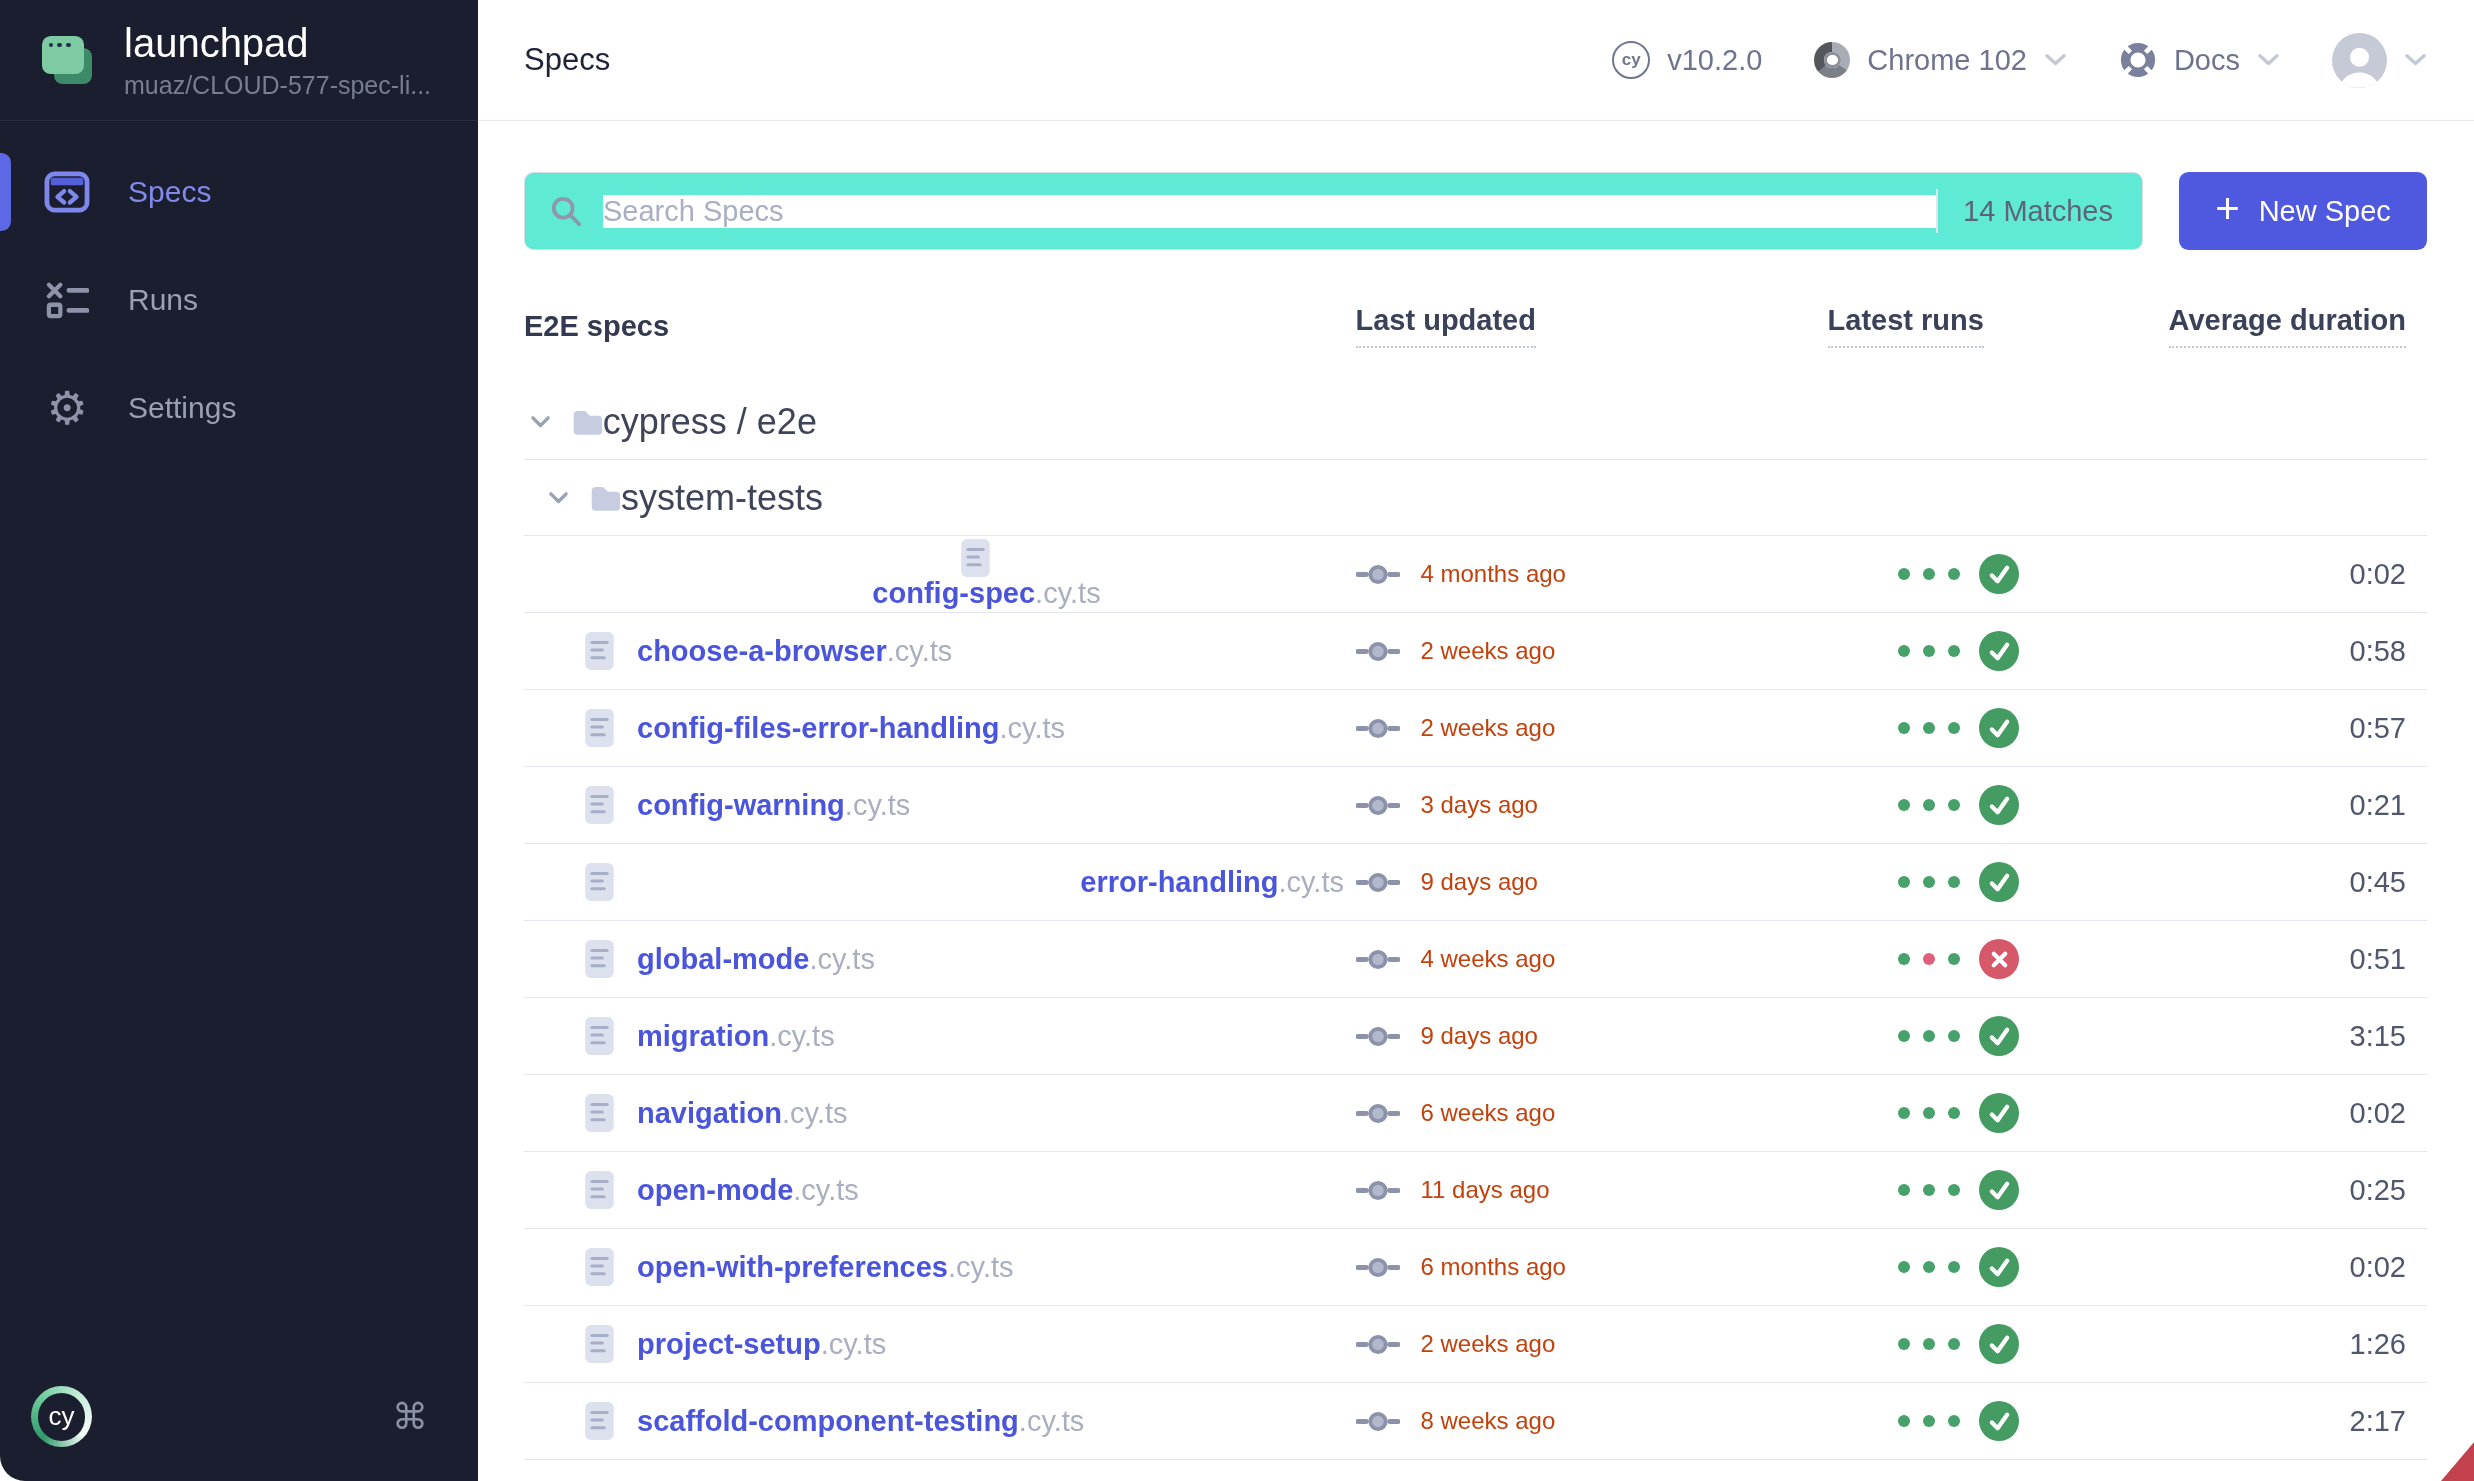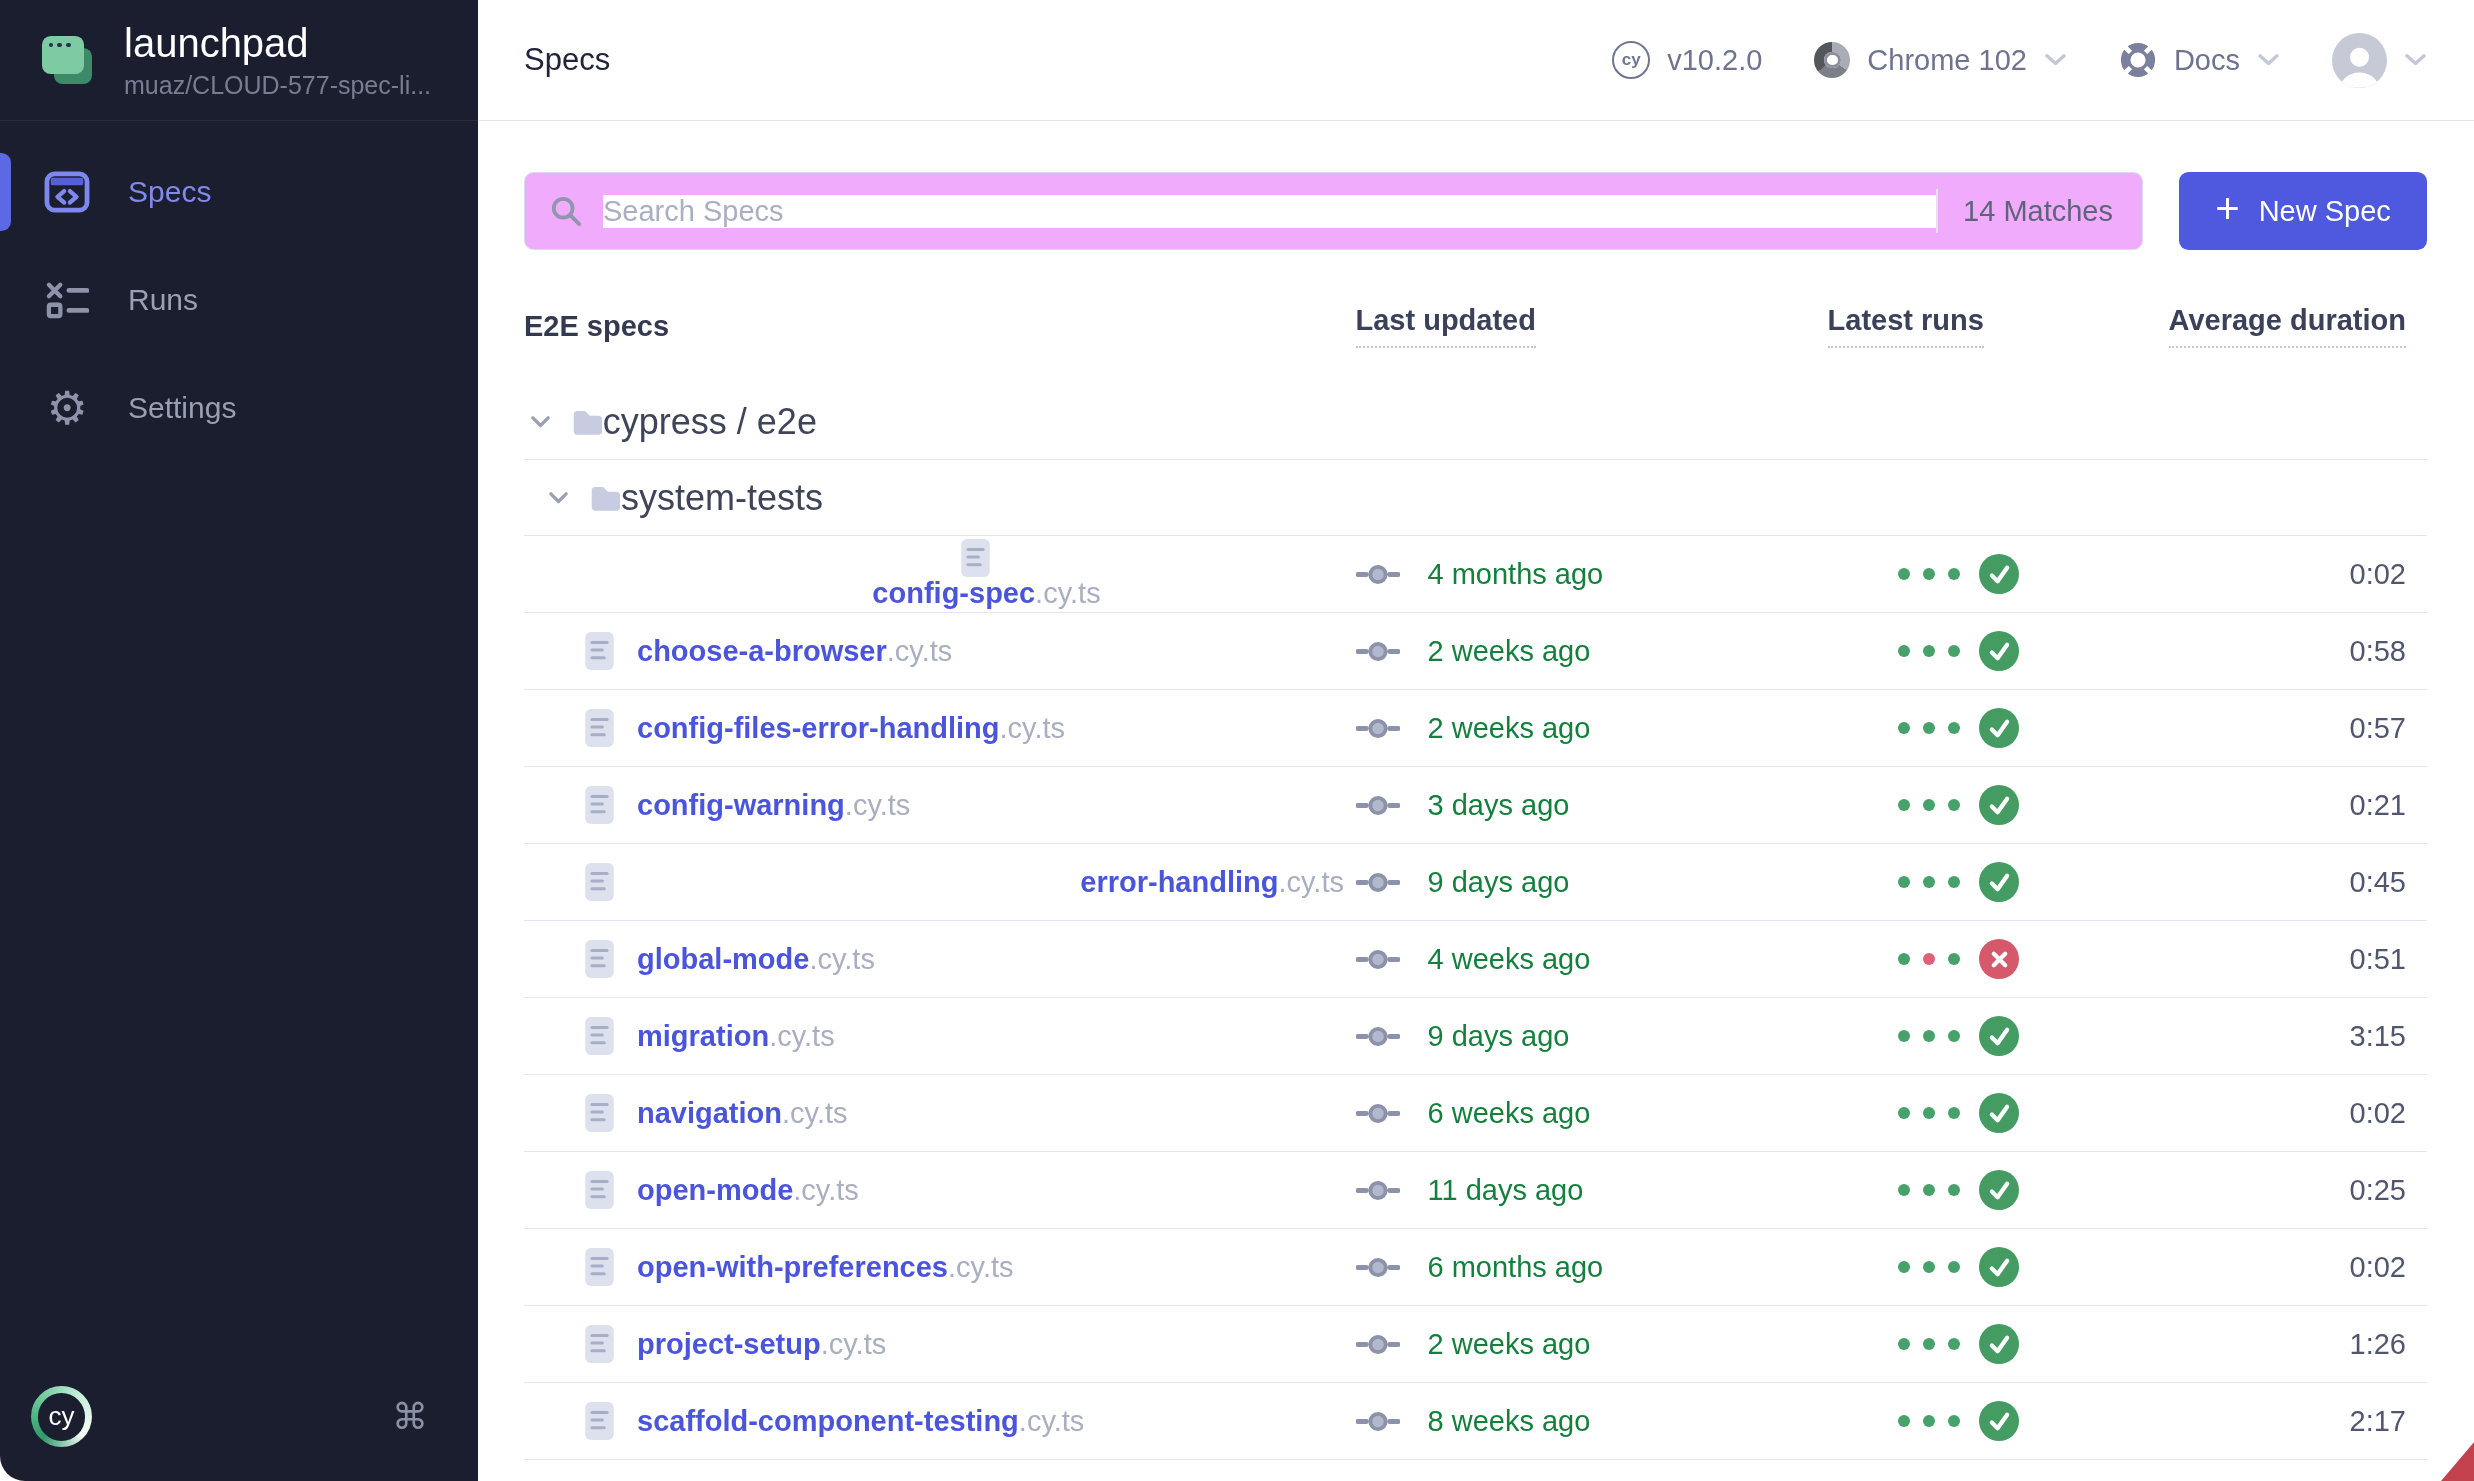--- a/index.html
+++ b/index.html
@@ -57,21 +57,21 @@
   .chrome-icon i { position:absolute; inset:9.6px; border-radius:50%; background:#fff;
               box-shadow:0 0 0 2.9px #8b8f99 inset; }
   .chev { display:block; }
   .avatar { width:55px; height:55px; border-radius:50%; background:#c6cad7; overflow:hidden;
             display:flex; align-items:flex-end; justify-content:center; }
 
   
   .content { padding:0 48px 0 46px; }
   .toolbar-row { margin-top:51px; display:flex; gap:36px; }
   .search-box { flex:1; height:78px; border:1.9px solid #d9dde9; border-radius:9.6px;
-                display:flex; align-items:center; padding:0 29px 0 25px; background:#f0abfc; }
+                display:flex; align-items:center; padding:0 29px 0 25px; background:#5eead4; }
   .search-box input { flex:1; border:none; outline:none; font-size:29px; color:#3c4157;
                       margin-left:21px; font-family:inherit; min-width:0; }
   .search-box input::placeholder { color:#a9afc3; }
   .search-sep { width:1.9px; height:44px; background:#e1e4ee; margin-right:25px; }
   .matches { font-size:29px; color:#5e6478; white-space:nowrap; }
   .new-spec-btn { width:248px; flex:0 0 248px; height:78px; background:#4f59e0; border:none;
                   border-radius:9.6px; color:#fff; font-size:29px; font-family:inherit;
                   display:flex; align-items:center; justify-content:center; gap:19px; cursor:pointer; }
   .new-spec-btn .plus { font-size:42px; font-weight:300; line-height:0; margin-top:-3.8px; }
 
@@ -87,21 +87,21 @@
   .rows { margin-top:34px; }
   .row { border-bottom:1.9px solid #e3e6f0; cursor:pointer; }
   .row.folder { height:76px; }
   .row.spec { height:77px; }
   .name-cell { display:flex; align-items:center; min-width:0; }
   .folder-name { font-size:36px; font-weight:400; color:#3f4459; }
   .row .fchev { margin-right:17px; }
   .spec-link { font-size:29px; font-weight:600; color:#4a55dc; margin-left:23px; white-space:nowrap; }
   .spec-ext { font-size:29px; font-weight:400; color:#a9aec0; }
   .updated-cell { display:flex; align-items:center; padding-left:11.5px; }
-  .updated-text { font-size:29px; color:#15803d; margin-left:28px; }
+  .updated-text { font-size:24px; color:#c2410c; margin-left:21px; }
   .runs-cell { display:flex; align-items:center; padding-left:80px; gap:12.4px; }
   .dot { width:12.4px; height:12.4px; border-radius:50%; }
   .dot.green { background:#47a16b; }
   .dot.red { background:#e0607a; }
   .status-circle { width:40px; height:40px; border-radius:50%; margin-left:6.7px;
                    display:flex; align-items:center; justify-content:center; }
   .status-circle.passed { background:#449c62; }
   .status-circle.failed { background:#d5596b; }
   .duration-cell { font-size:29px; color:#50566d; text-align:right; padding-right:21px; }
 

